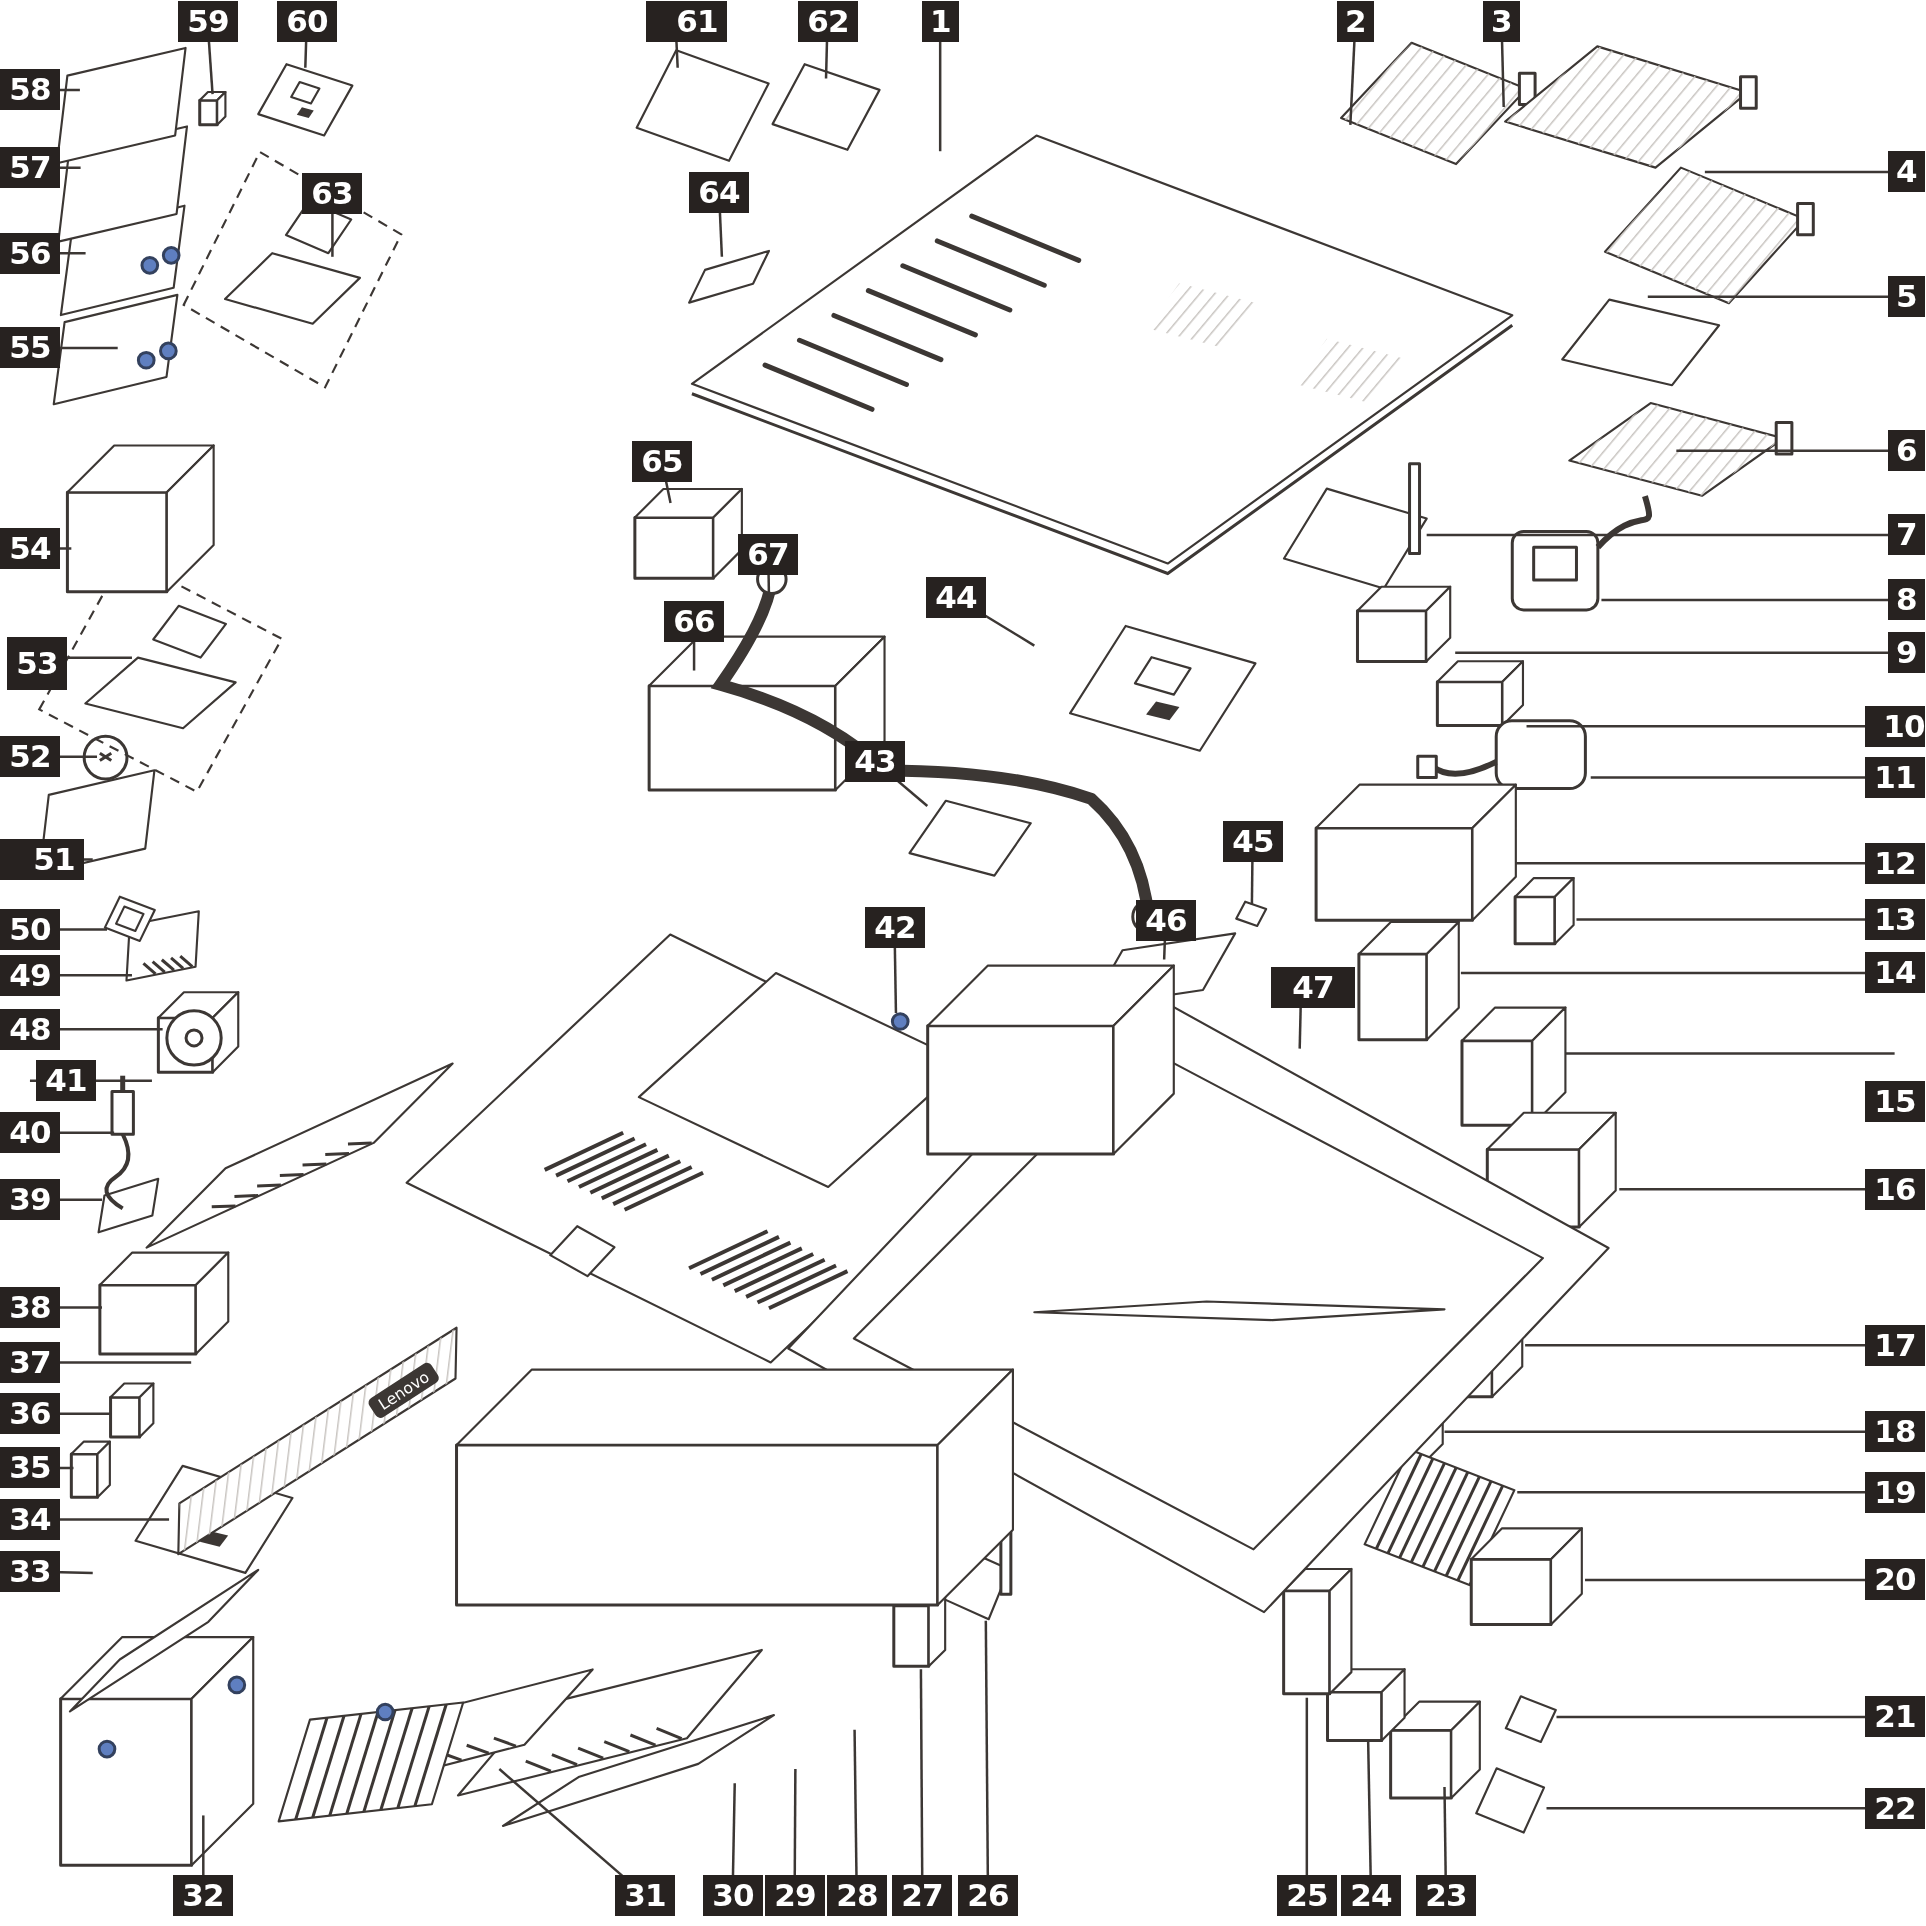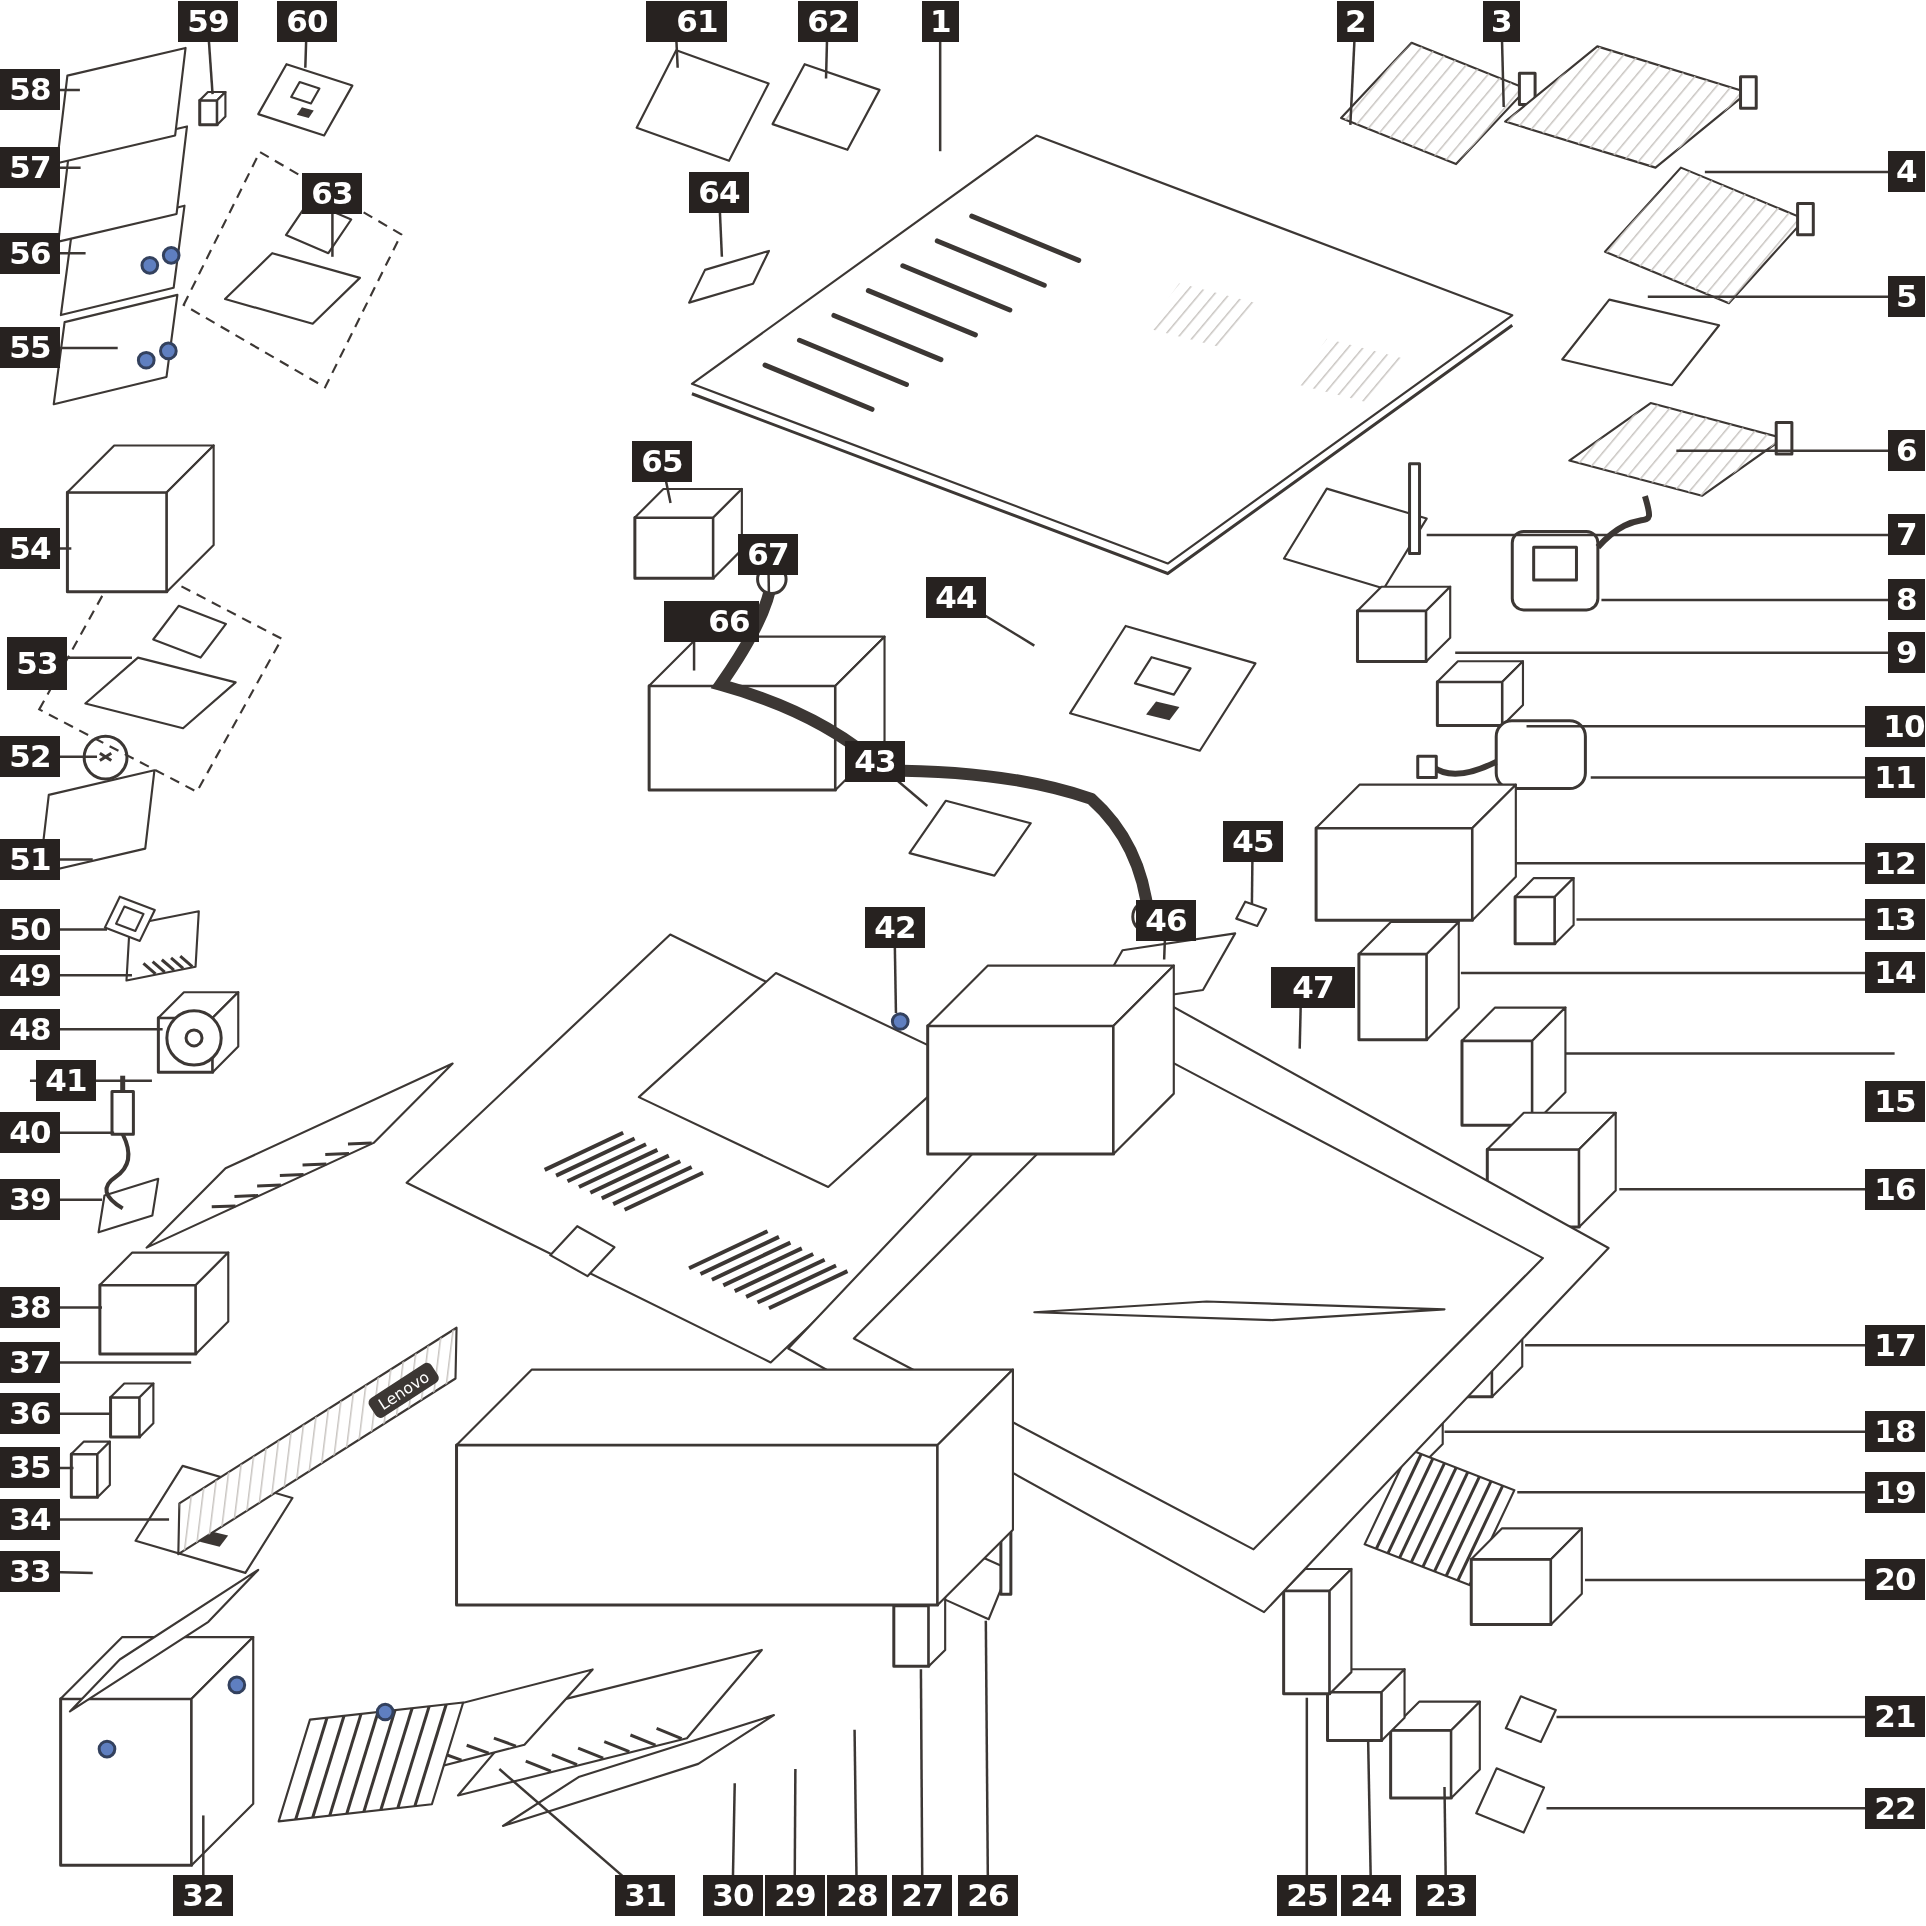--- a/index.html
+++ b/index.html
@@ -607,21 +607,21 @@
       </div>
       <div class="lab" style="left: 0px; top: 1009px; width: 60px; height: 41px;">
         <span>48</span>
       </div>
       <div class="lab" style="left: 0px; top: 955px; width: 60px; height: 41px;">
         <span>49</span>
       </div>
       <div class="lab" style="left: 0px; top: 909px; width: 60px; height: 41px;">
         <span>50</span>
       </div>
-      <div class="lab" style="left: 0px; top: 839px; width: 60px; height: 41px;">
+      <div class="lab" style="left: 0px; top: 839px; width: 60px; height: 41px; padding-left: 24px;">
         <span>51</span>
       </div>
       <div class="lab" style="left: 0px; top: 736px; width: 60px; height: 41px;">
         <span>52</span>
       </div>
       <div class="lab" style="left: 0px; top: 637px; width: 60px; height: 53px; margin-left: 7px;">
         <span>53</span>
       </div>
       <div class="lab" style="left: 0px; top: 528px; width: 60px; height: 41px;">
         <span>54</span>
@@ -652,21 +652,21 @@
       </div>
       <div class="lab" style="left: 302px; top: 173px; width: 60px; height: 41px;">
         <span>63</span>
       </div>
       <div class="lab" style="left: 689px; top: 172px; width: 60px; height: 41px;">
         <span>64</span>
       </div>
       <div class="lab" style="left: 632px; top: 441px; width: 60px; height: 41px;">
         <span>65</span>
       </div>
-      <div class="lab" style="left: 664px; top: 601px; width: 60px; height: 41px; padding-left: 35px;">
+      <div class="lab" style="left: 664px; top: 601px; width: 60px; height: 41px;">
         <span>66</span>
       </div>
       <div class="lab" style="left: 738px; top: 534px; width: 60px; height: 41px;">
         <span>67</span>
       </div>
     </div>
 </div>
 
 
 </body></html>

